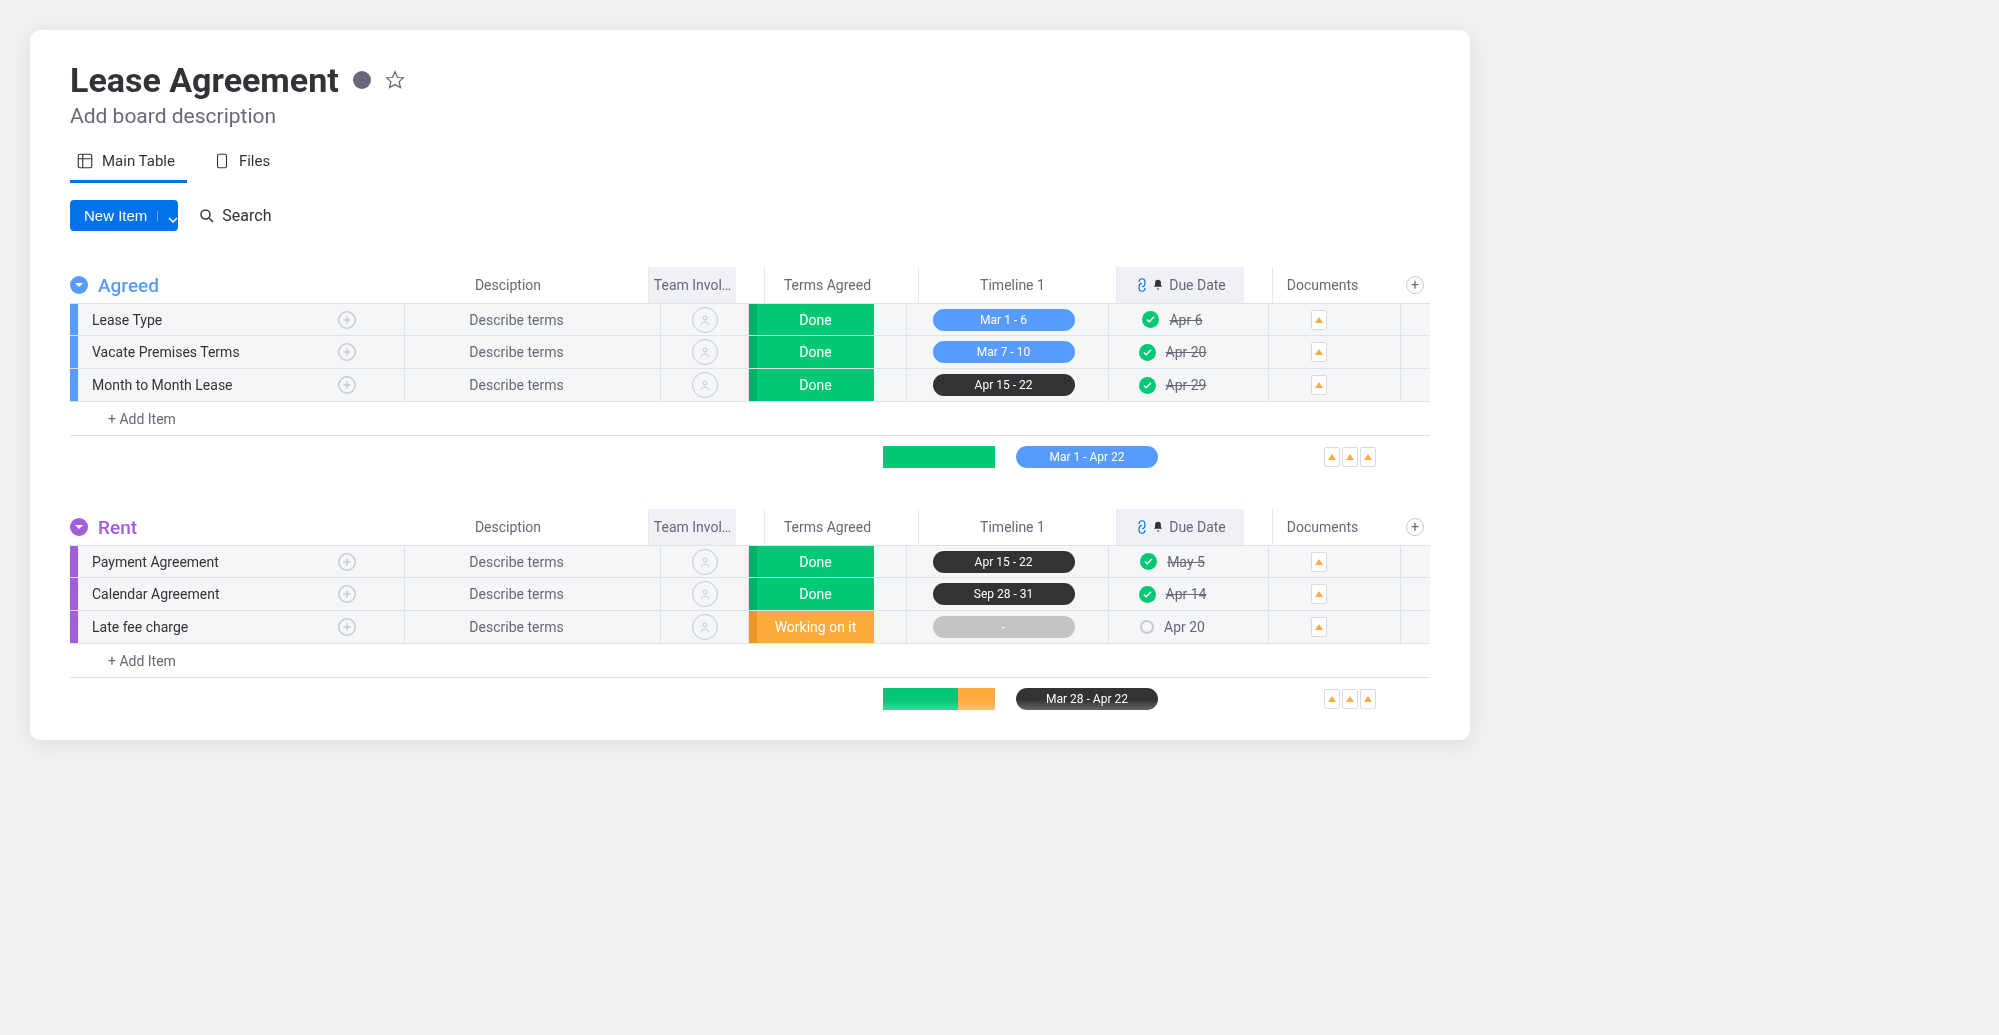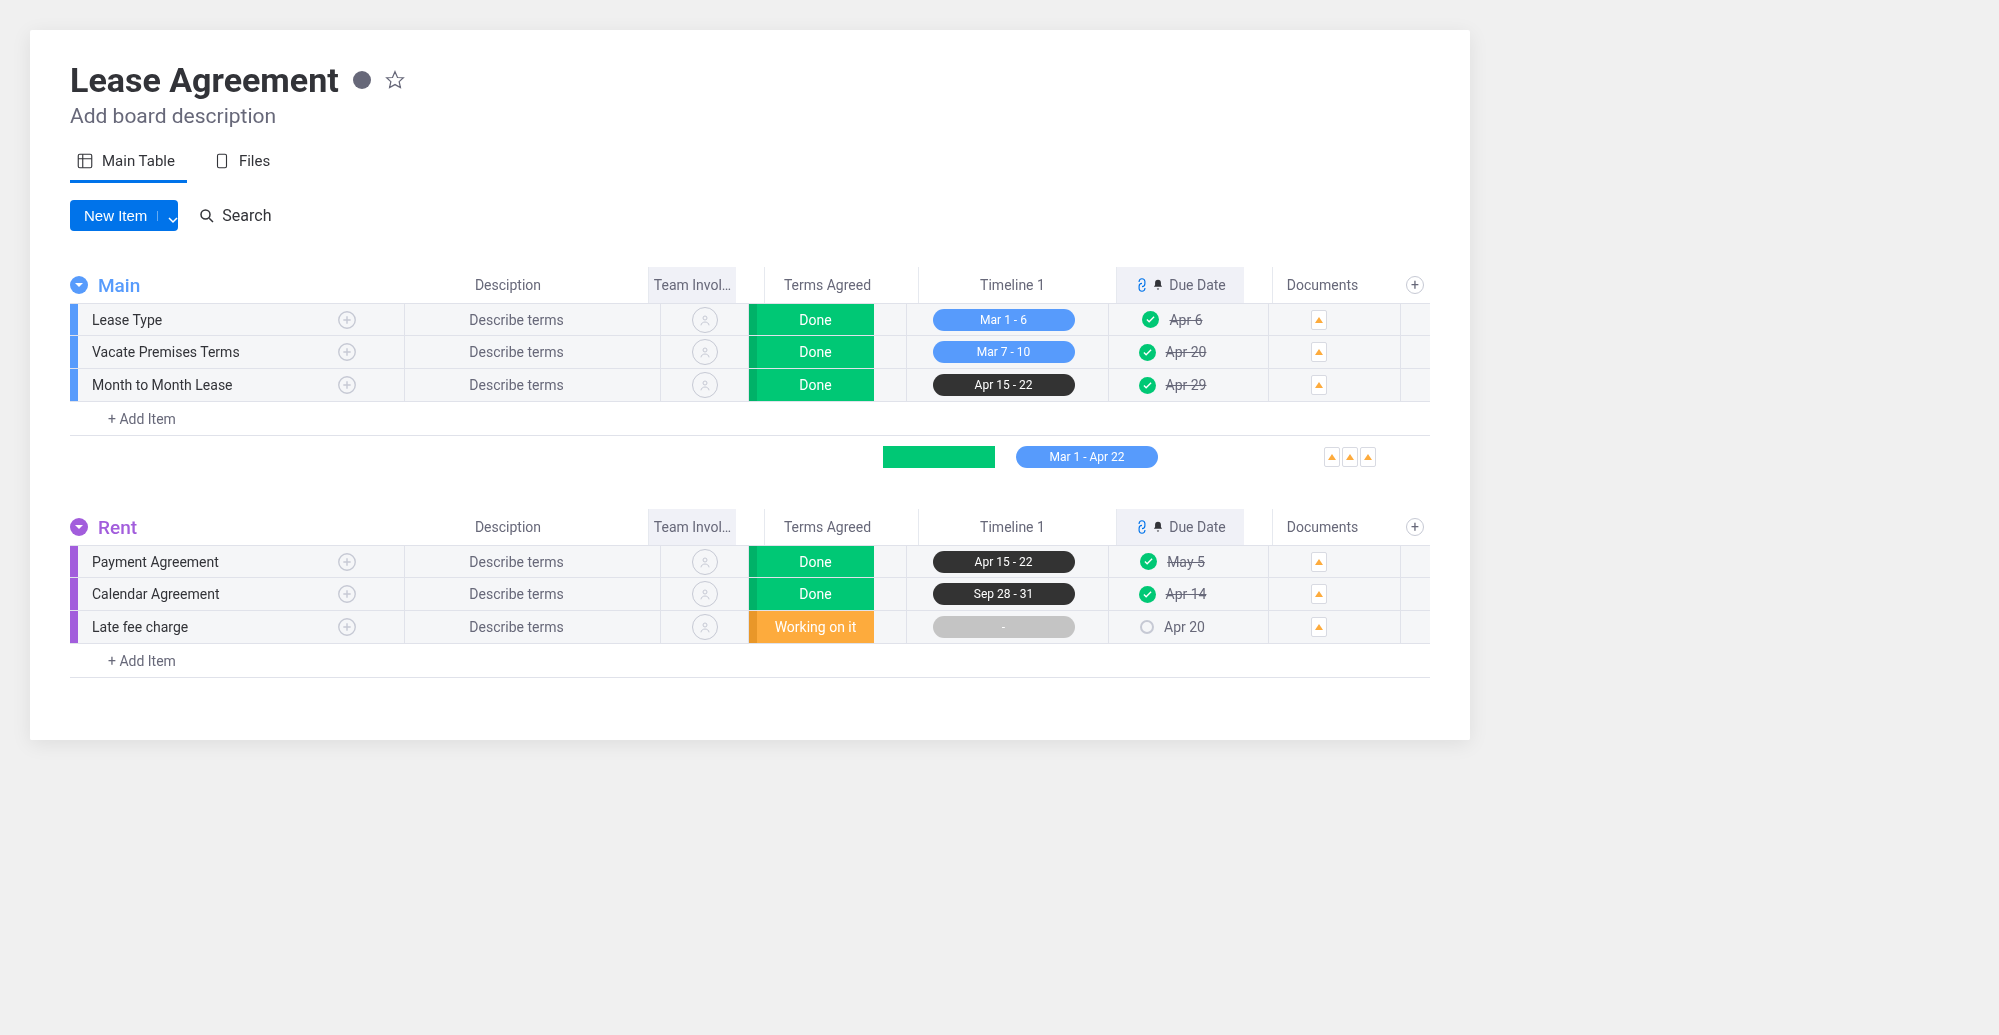--- a/index.html
+++ b/index.html
@@ -4,21 +4,21 @@
   <style>
     * { box-sizing: border-box; margin: 0; padding: 0; }
     body {
       background: #f0f0f0;
       font-family: -apple-system, BlinkMacSystemFont, "Segoe UI", Roboto, Arial, sans-serif;
       color: #323338;
       padding: 30px;
     }
     .board {
       background: #fff;
-      border-radius: 2px;
+      border-radius: 10px;
       box-shadow: 0 4px 20px rgba(0,0,0,0.08);
       padding: 30px 40px 0 40px;
       height: 710px;
       overflow: hidden;
       position: relative;
       width: 1440px;
     }
     .fade-bottom {
       position: absolute; bottom: 0; left: 0; right: 0; height: 40px;
       background: linear-gradient(to bottom, rgba(255,255,255,0), #fff);
@@ -205,21 +205,21 @@
   </div>
 
   <div id="groups">
   <div class="group">
     <div class="group-header">
       <span class="collapse" style="background:#579bfc">
         <svg viewBox="0 0 10 10">
               <path d="M1 3l4 4 4-4" fill="#fff"></path>
             </svg>
       </span>
-      <span class="group-name" style="color:#579bfc">Main</span>
+      <span class="group-name" style="color:#579bfc">Agreed</span>
       <div class="cols">
     <div class="col-h first w-desc">Desciption</div>
     <div class="col-h highlight w-team">Team Invol…</div>
     <div class="col-h w-terms">Terms Agreed</div>
     <div class="col-h w-timeline">Timeline 1</div>
     <div class="col-h highlight w-due">
       <svg class="link-ico" viewBox="0 0 24 24" fill="none" stroke="currentColor" stroke-width="2">
                 <path d="M10 14a5 5 0 007 0l3-3a5 5 0 00-7-7l-1 1"></path>
                 <path d="M14 10a5 5 0 00-7 0l-3 3a5 5 0 007 7l1-1"></path>
               </svg>
@@ -536,17 +536,42 @@
             </div>
     <div class="cell w-add" style="border-left:1px solid #e0e2ea;"></div>
   </div>
 
     <div class="addrow" style="border-bottom:1px solid #e0e2ea;">
       <div class="accent-light" style="background:#a25ddc"></div>
       <div class="addrow-inner">+ Add Item</div>
     </div>
     </div>
 
+  <div class="summary">
+    <div class="block" style="width:126px;">
+            <div class="term-bar">
+              <span class="tb-seg" style="background:#00c875"></span>
+              <span class="tb-seg" style="background:#00c875"></span>
+              <span class="tb-seg" style="background:#fdab3d"></span>
+            </div>
+          </div>
+    <div class="block" style="width:170px;">
+            <span class="pill" style="background:#333333">Mar 28 - Apr 22</span>
+          </div>
+    <div class="block" style="width:128px;"></div>
+    <div class="block doc-cell" style="width:100px;">
+            <span class="doc">
+              <span class="doc-tri"></span>
+            </span>
+            <span class="doc">
+              <span class="doc-tri"></span>
+            </span>
+            <span class="doc">
+              <span class="doc-tri"></span>
+            </span>
+          </div>
+    <div class="block" style="width:30px;"></div>
+  </div>
   </div>
   </div>
 
   <div class="fade-bottom"></div>
 </div>
 
 </body></html>

